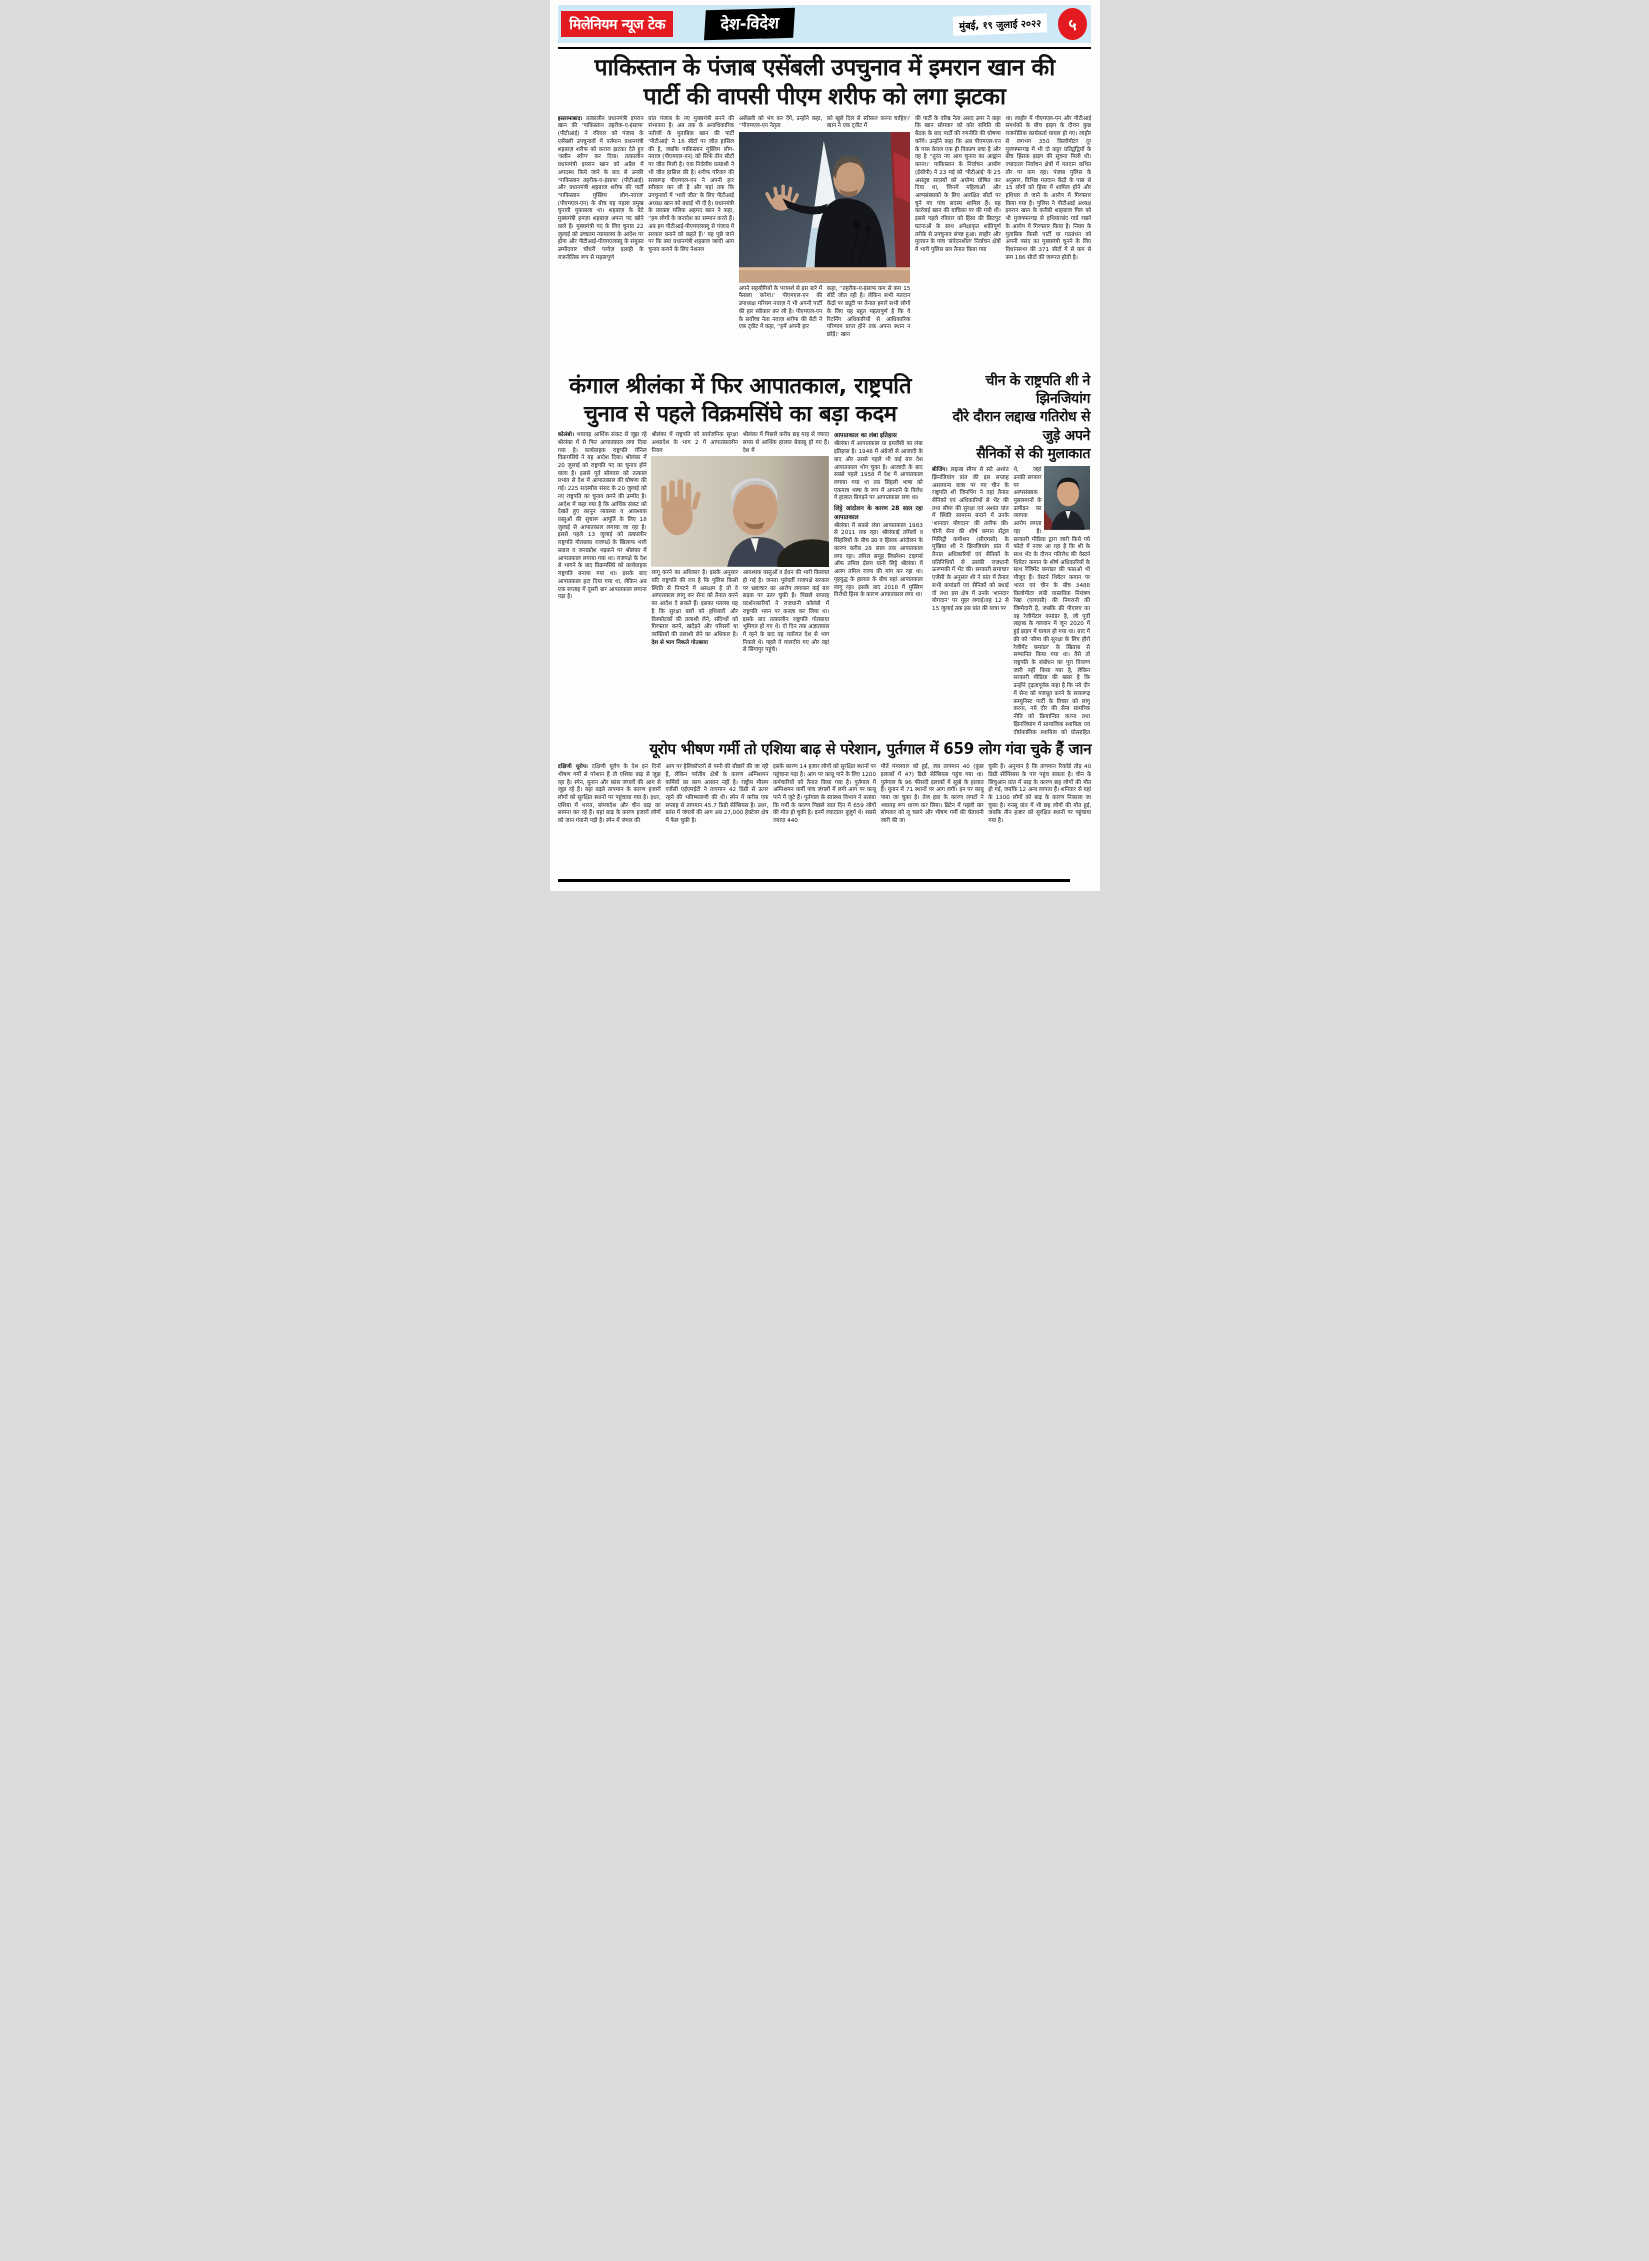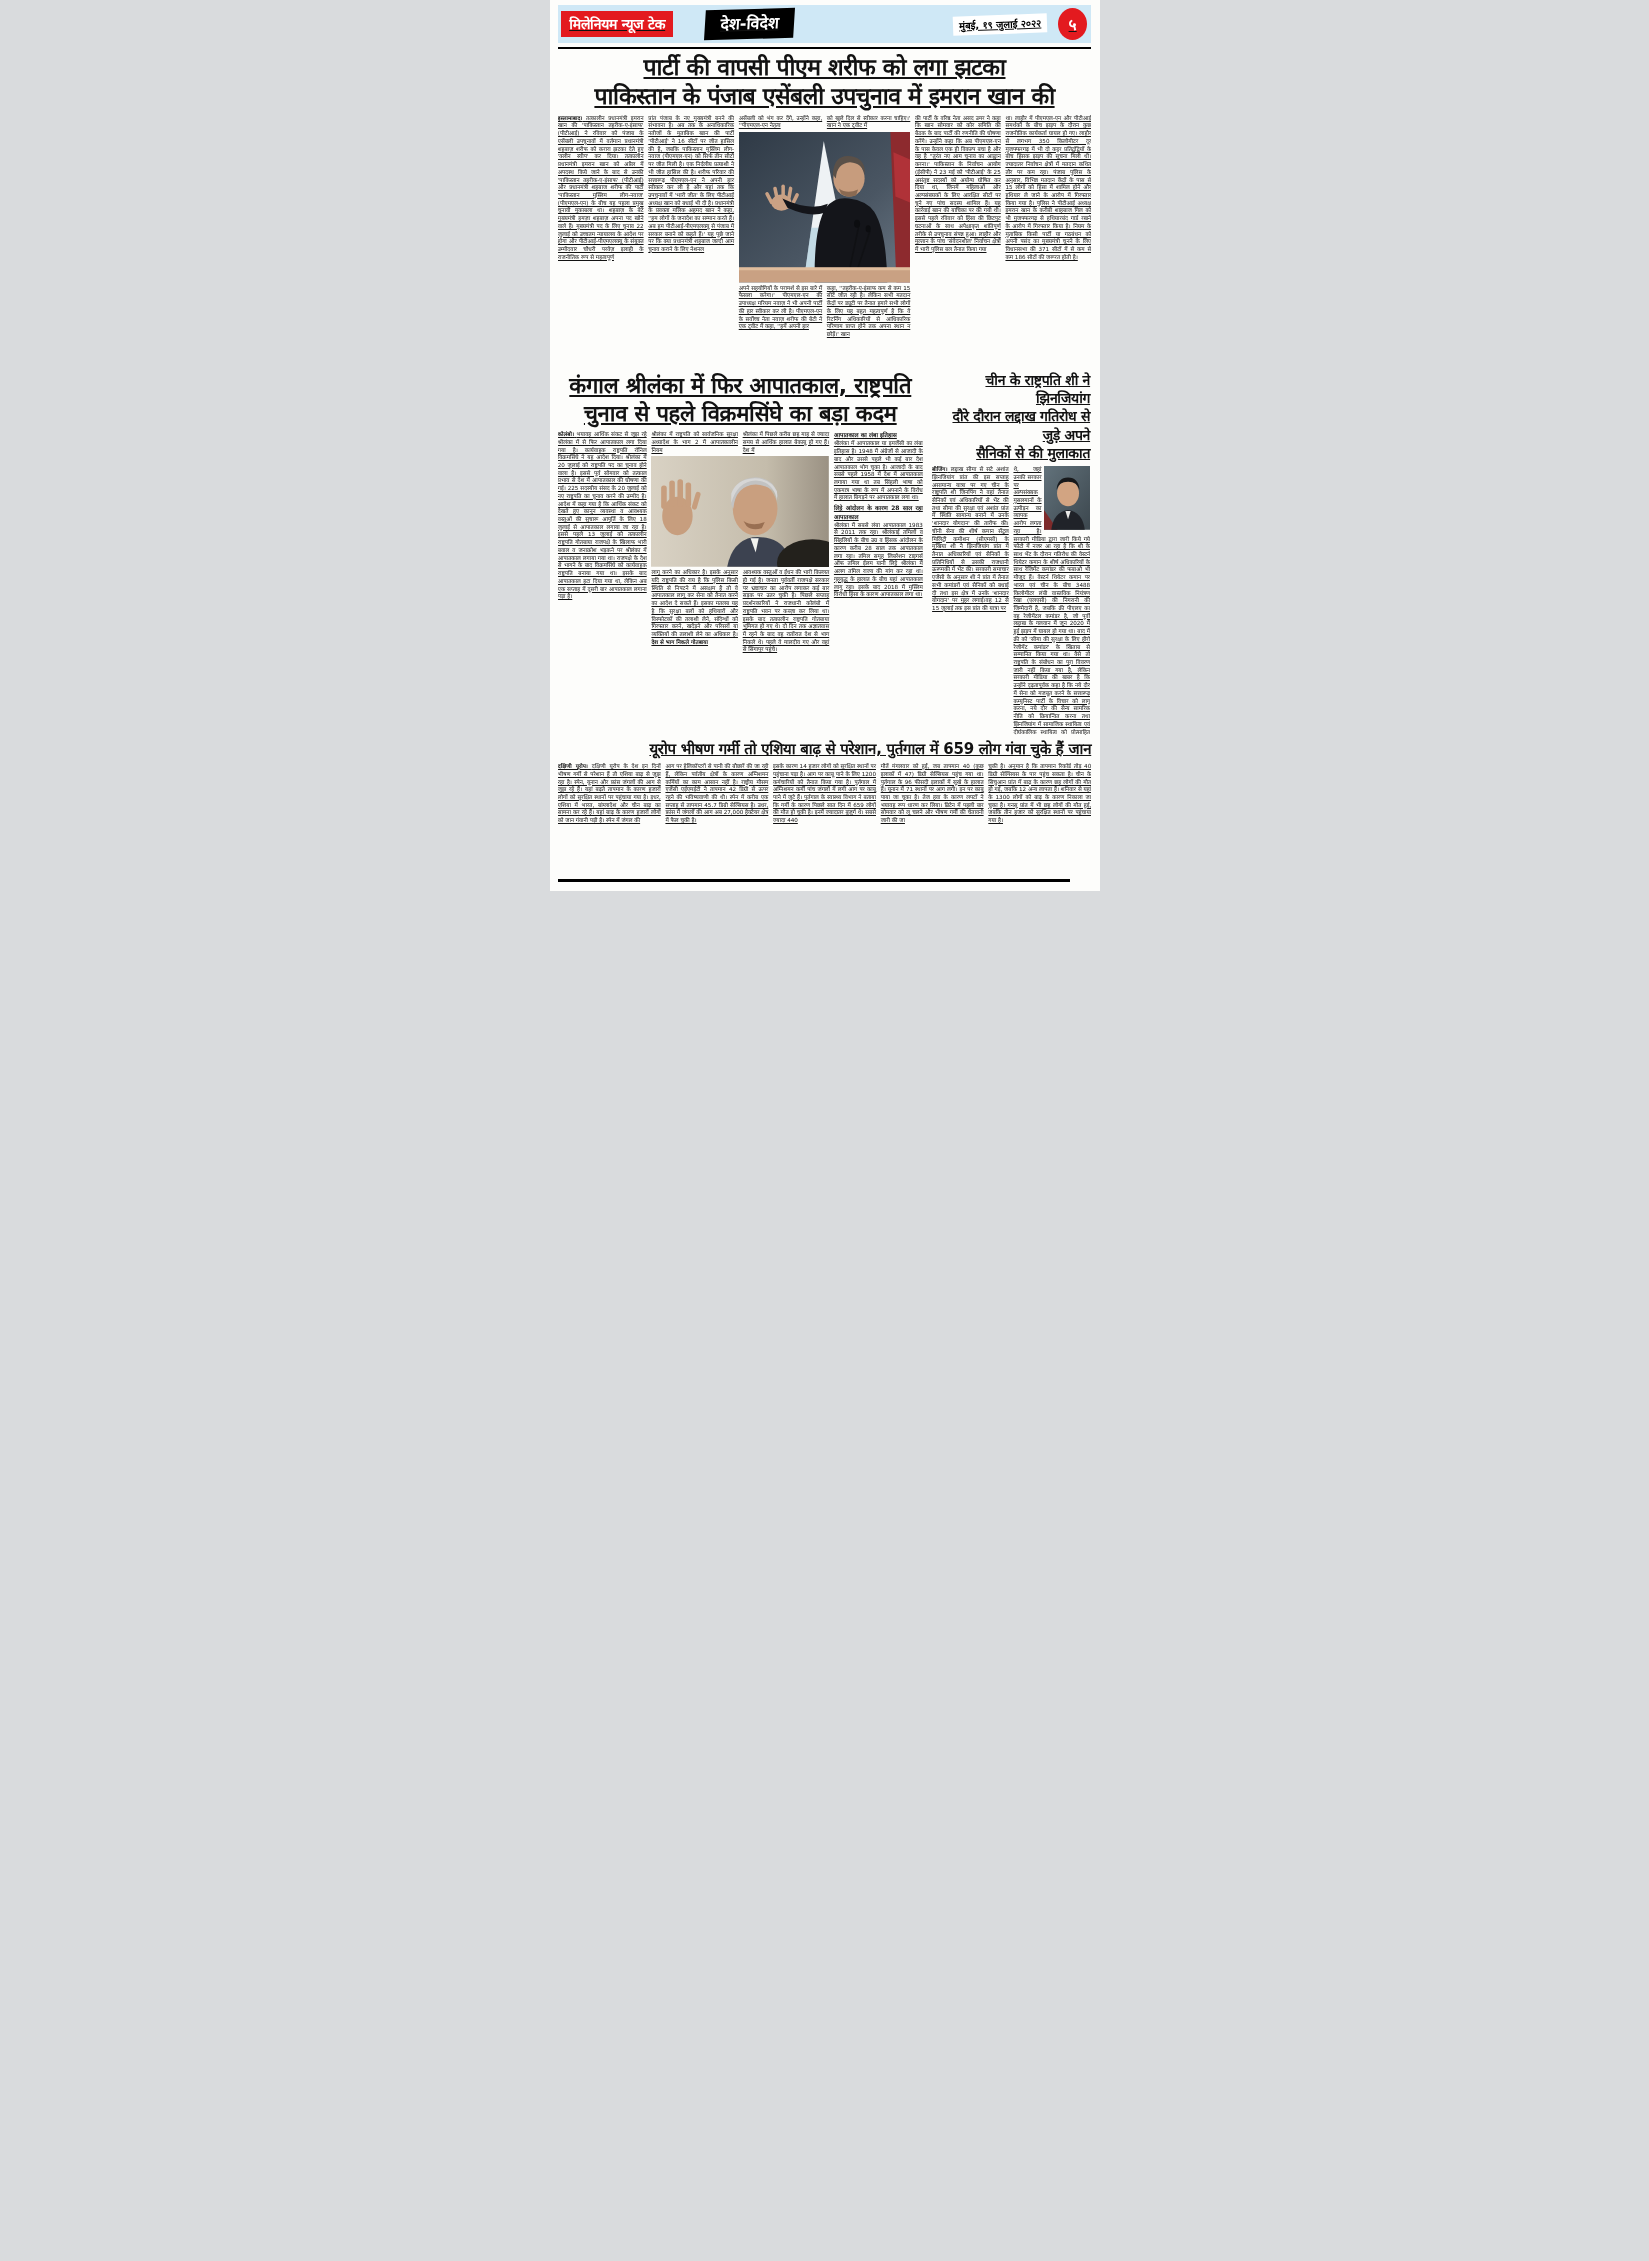--- a/index.html
+++ b/index.html
@@ -1,19 +1,19 @@
 <!DOCTYPE html>
 <html style="font-size:8.3px"><head>
 <meta charset="utf-8">
 <style>
   html,body { margin:0; padding:0; background:#d9dbdd; }
   .page {
     width:550px; min-height:771px; margin:0 auto; background:#fdfdfb;
     font-family:"DejaVu Sans", sans-serif; color:#121212;
-    padding:5.2px 8.3px 7.2px; box-sizing:border-box; position:relative;text-decoration:underline;
+    padding:5.2px 8.3px 7.2px; box-sizing:border-box; position:relative;
   }
   
   .masthead {
     background:#cfe8f6; height:38px; display:flex; align-items:center;
     padding:0 3.1px; position:relative;
   }
   .brand-box {
     background:#e31a1f; color:#fff; font-weight:bold; font-size:14px;
     padding:6.2px 8.3px; line-height:1; letter-spacing:-0.3px; white-space:nowrap;
   }
@@ -78,22 +78,22 @@
     </div>
     <div class="date-box">मुंबई, १९ जुलाई २०२२</div>
     <div class="page-circle">
       <span>५</span>
     </div>
   </header>
   <div class="rule"></div>
 
   <section>
     <div class="headline-xl">
+      <div>पाकिस्तान के पंजाब एसेंबली उपचुनाव में इमरान खान की</div>
       <div>पार्टी की वापसी पीएम शरीफ को लगा झटका</div>
-      <div>पाकिस्तान के पंजाब एसेंबली उपचुनाव में इमरान खान की</div>
     </div>
     <div class="cols pak-body body-text">
       <div class="col">
         <span class="dateline">इस्लामाबाद।</span>
         <span>तत्कालीन प्रधानमंत्री इमरान खान की 'पाकिस्तान तहरीक-ए-इंसाफ' (पीटीआई) ने रविवार को पंजाब के एसेंबली उपचुनावों में वर्तमान प्रधानमंत्री शहबाज़ शरीफ को करारा झटका देते हुए 'क्लीन स्वीप' कर दिया। तत्कालीन प्रधानमंत्री इमरान खान को अप्रैल में अपदस्थ किये जाने के बाद से उनकी 'पाकिस्तान तहरीक-ए-इंसाफ' (पीटीआई) और प्रधानमंत्री शहबाज शरीफ की पार्टी 'पाकिस्तान मुस्लिम लीग-नवाज' (पीएमएल-एन) के बीच यह पहला प्रमुख चुनावी मुकाबला था। शहबाज़ के बेटे मुख्यमंत्री हमज़ा शहबाज़ अपना पद खोने वाले हैं। मुख्यमंत्री पद के लिए चुनाव 22 जुलाई को उच्चतम न्यायालय के आदेश पर होगा और पीटीआई-पीएमएलक्यू के संयुक्त उम्मीदवार चौधरी परवेज़ इलाही के राजनीतिक रूप से महत्वपूर्ण</span>
       </div>
       <div class="col">प्रांत पंजाब के नए मुख्यमंत्री बनने की संभावना है। अब तक के अनाधिकारिक नतीजों के मुताबिक खान की पार्टी 'पीटीआई' ने 16 सीटों पर जीत हासिल की है, जबकि पाकिस्तान मुस्लिम लीग-नवाज (पीएमएल-एन) को सिर्फ तीन सीटों पर जीत मिली है। एक निर्दलीय प्रत्याशी ने भी जीत हासिल की है। शरीफ परिवार की सत्तारूढ़ पीएमएल-एन ने अपनी हार स्वीकार कर ली है और यहां तक कि उपचुनावों में 'भारी जीत' के लिए पीटीआई अध्यक्ष खान को बधाई भी दी है। प्रधानमंत्री के प्रवक्ता मलिक अहमद खान ने कहा, ''हम लोगों के जनादेश का सम्मान करते हैं। अब हम पीटीआई-पीएमएलक्यू से पंजाब में सरकार बनाने को कहते हैं।' यह पूछे जाने पर कि क्या प्रधानमंत्री शहबाज जल्दी आम चुनाव कराने के लिए नेशनल</div>
       <div class="center-group">
         <div class="mini-row">
           <div>असेंबली को भंग कर देंगे, उन्होंने कहा, ''पीएमएल-एन नेतृत्व</div>

